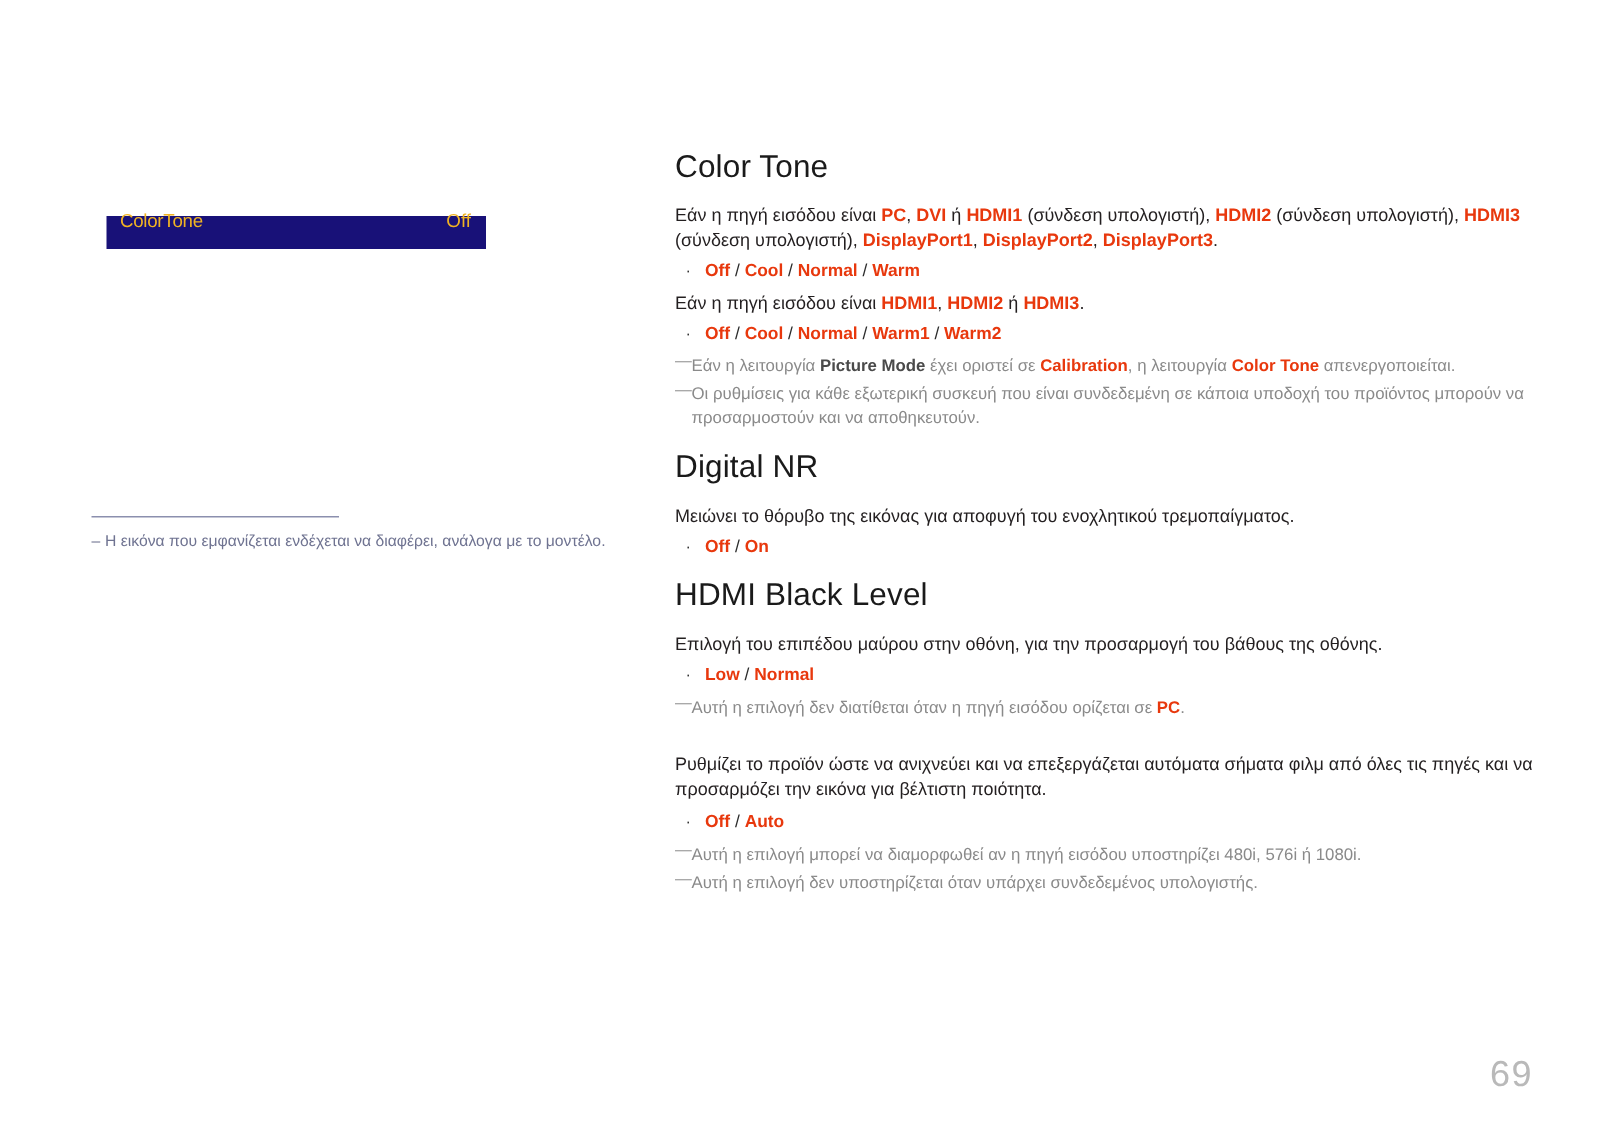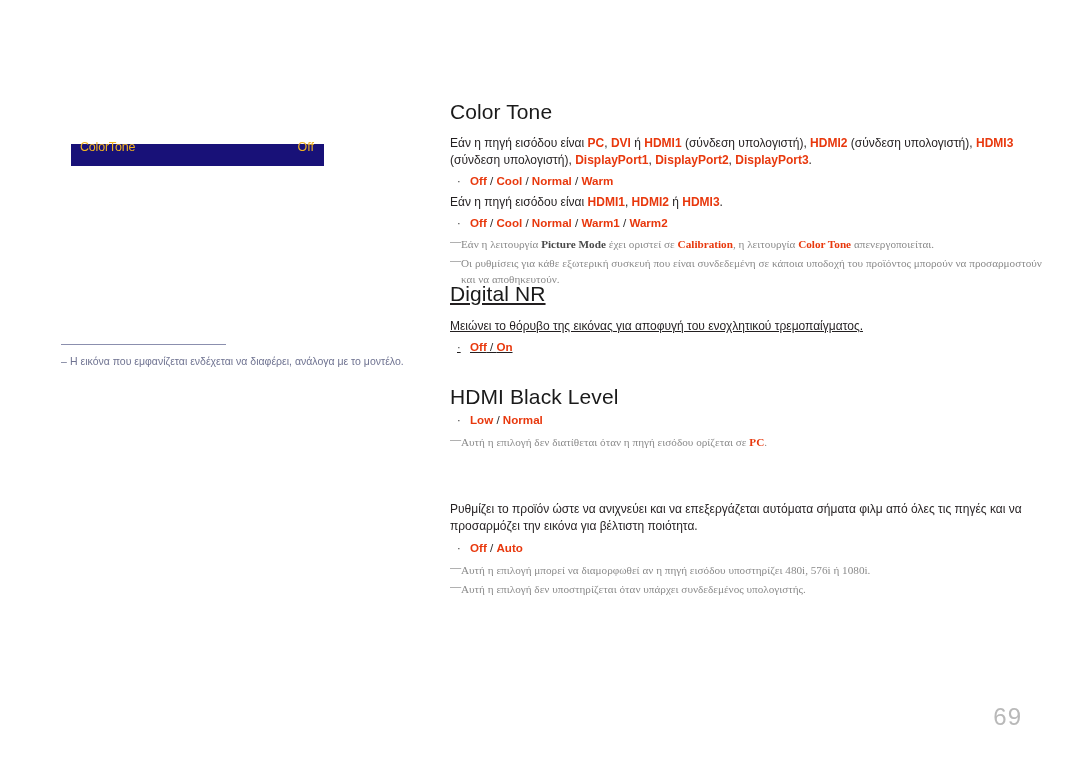--- a/index.html
+++ b/index.html
@@ -134,21 +134,21 @@
   }
   .note-line .ndash {
     flex: 0 0 11px;
     width: 11px;
     position: relative;
     top: -1px;
     color: #9a9a9a;
     font-size: 11.2px;
     line-height: 1.2;
   }
-  .note-line .ntext { flex: 1 1 auto; font-family: Liberation Serif, serif; }
+  .note-line .ntext { flex: 1 1 auto; }
   .note-line .ntext .hl { color: #e8380d; font-weight: bold; }
   .note-line .ntext .bold-dark { color: #4a4a4a; font-weight: bold; }
 
   
   #page-number {
     position: absolute;
     right: 58px;
     bottom: 32px;
     font-size: 24px;
     color: #b9b9b9;
@@ -191,30 +191,31 @@
       </div>
       <div class="note-line" style="margin-top: 5px;">
         <span class="ndash">―</span>
         <span class="ntext"><span>Εάν η λειτουργία </span><span class="bold-dark">Picture Mode</span><span> έχει οριστεί σε </span><span class="hl">Calibration</span><span>, η λειτουργία </span><span class="hl">Color Tone</span><span> απενεργοποιείται.</span></span>
       </div>
       <div class="note-line" style="margin-top: 2px;">
         <span class="ndash">―</span>
         <span class="ntext"><span>Οι ρυθμίσεις για κάθε εξωτερική συσκευή που είναι συνδεδεμένη σε κάποια υποδοχή του προϊόντος μπορούν να προσαρμοστούν και να αποθηκευτούν.</span></span>
       </div>
     </div>
-    <div class="section" style="top: 282px; text-decoration: underline;">
+    <div class="section" style="top: 300px;">
       <h2 class="heading">Digital NR</h2>
       <p class="body-text" style="margin-top: 13px;"><span>Μειώνει το θόρυβο της εικόνας για αποφυγή του ενοχλητικού τρεμοπαίγματος.</span></p>
       <div class="opt-line" style="margin-top: 4px;">
         <span class="bullet">·</span>
         <span class="opt-text"><span>Off</span><span class="sep"> / </span><span>On</span></span>
       </div>
     </div>
     <div class="section" style="top: 385px;">
       <h2 class="heading">HDMI Black Level</h2>
+      <p class="body-text" style="margin-top: 13px;"><span>Επιλογή του επιπέδου μαύρου στην οθόνη, για την προσαρμογή του βάθους της οθόνης.</span></p>
       <div class="opt-line" style="margin-top: 4px;">
         <span class="bullet">·</span>
         <span class="opt-text"><span>Low</span><span class="sep"> / </span><span>Normal</span></span>
       </div>
       <div class="note-line" style="margin-top: 5px;">
         <span class="ndash">―</span>
         <span class="ntext"><span>Αυτή η επιλογή δεν διατίθεται όταν η πηγή εισόδου ορίζεται σε </span><span class="hl">PC</span><span>.</span></span>
       </div>
     </div>
     <div class="section" style="top: 493px;">

